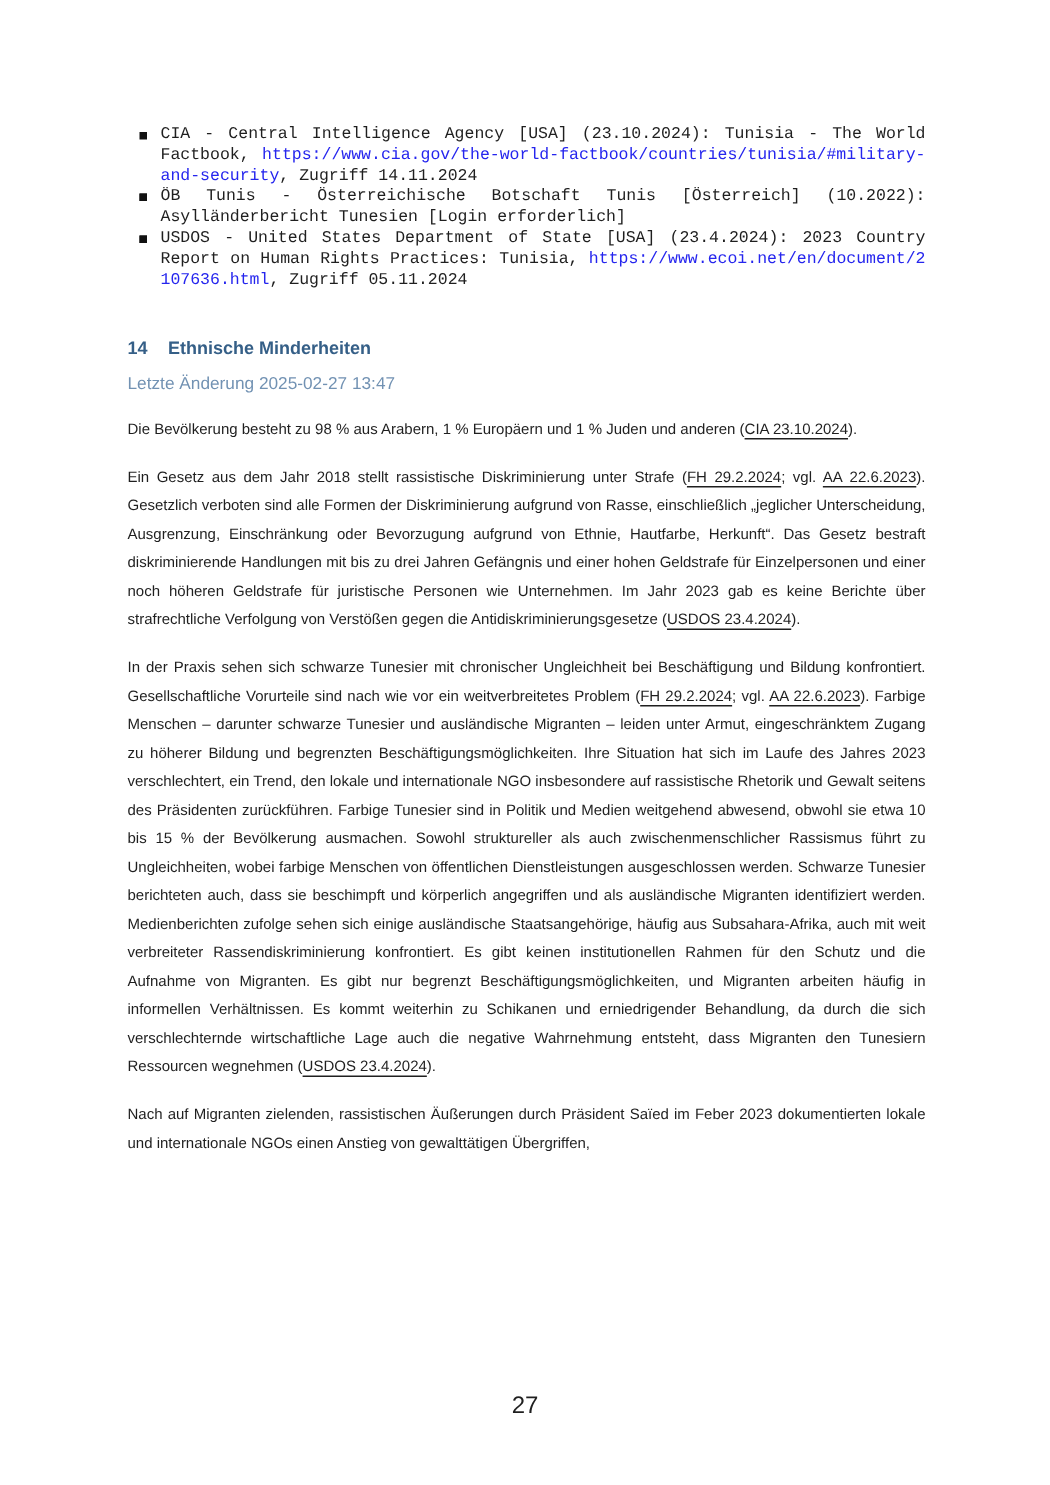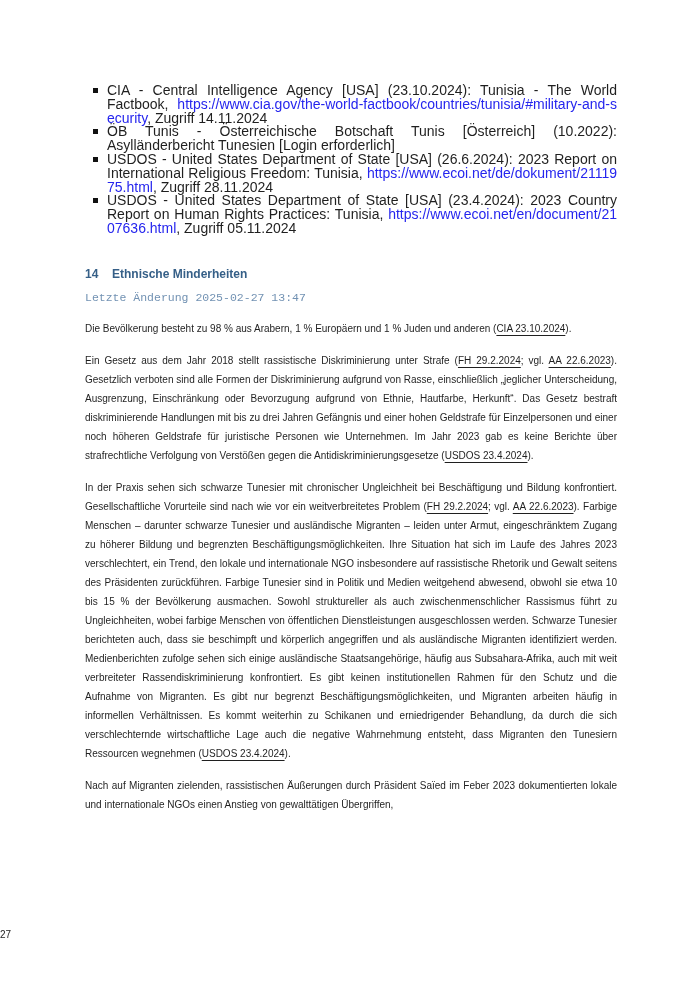--- a/index.html
+++ b/index.html
@@ -11,23 +11,24 @@
     box-sizing: border-box;
     padding: 84px 83px 0 85px;
     font-family: "Liberation Sans", sans-serif;
     color: #1f1f1f;
     overflow: hidden;
   }
   ul.src-list {
     list-style: none;
     margin: 0 0 30px 0;
     padding: 0;
-    font-size: 14px;
+    font-size: 11px;
     line-height: 13.8px;
     text-align: justify;
+    font-family: Liberation Mono, monospace;
   }
   ul.src-list li { position: relative; padding-left: 22px; margin: 0; }
   .bullet {
     position: absolute;
     left: 8px;
     top: 4px;
     width: 5px;
     height: 5px;
     background: #111111;
   }
@@ -44,34 +45,34 @@
     line-height: 16px;
     font-weight: 700;
     color: #355f87;
   }
   .sec-num { display: inline-block; width: 27px; }
   .last-change {
     font-size: 11.5px;
     line-height: 14px;
     color: #7292b3;
     margin: 0 0 14px 0;
-    font-family: Liberation Mono, monospace;
   }
   p.body-p {
     margin: 0 0 13px 0;
     font-size: 10px;
     line-height: 19px;
     text-align: justify;
   }
   .page-num {
     position: absolute;
     top: 929px;
     left: 0;
     width: 700px;
-    font-size: 10px;
+    text-align: center;
+    font-size: 16px;
     color: #1f1f1f;
   }
 </style>
 </head>
 <body>
 
 <div class="page">
 
   <ul class="src-list">
     <li>
@@ -80,21 +81,20 @@
     </li>
     <li>
       <span class="bullet"></span>
     </li>
     <li>
       <span class="bullet"></span>
       <span class="li-text"><span class="seg-text">ÖB Tunis - Österreichische Botschaft Tunis [Österreich] (10.2022): Asylländerbericht Tunesien [Login erforderlich]</span></span>
     </li>
     <li>
       <span class="bullet"></span>
-      <span class="li-text"><span class="seg-text">USDOS - United States Department of State [USA] (26.6.2024): 2023 Report on International Religious Freedom: Tunisia, </span><span class="seg-link">https://www.ecoi.net/de/dokument/2111975.html</span><span class="seg-text">, Zugriff 28.11.2024</span></span>
     </li>
     <li>
       <span class="bullet"></span>
       <span class="li-text"><span class="seg-text">USDOS - United States Department of State [USA] (23.4.2024): 2023 Country Report on Human Rights Practices: Tunisia, </span><span class="seg-link">https://www.ecoi.net/en/document/2107636.html</span><span class="seg-text">, Zugriff 05.11.2024</span></span>
     </li>
   </ul>
 
   <h2 class="sec-head">
     <span class="sec-num">14</span><span class="sec-title">Ethnische Minderheiten</span>
   </h2>

